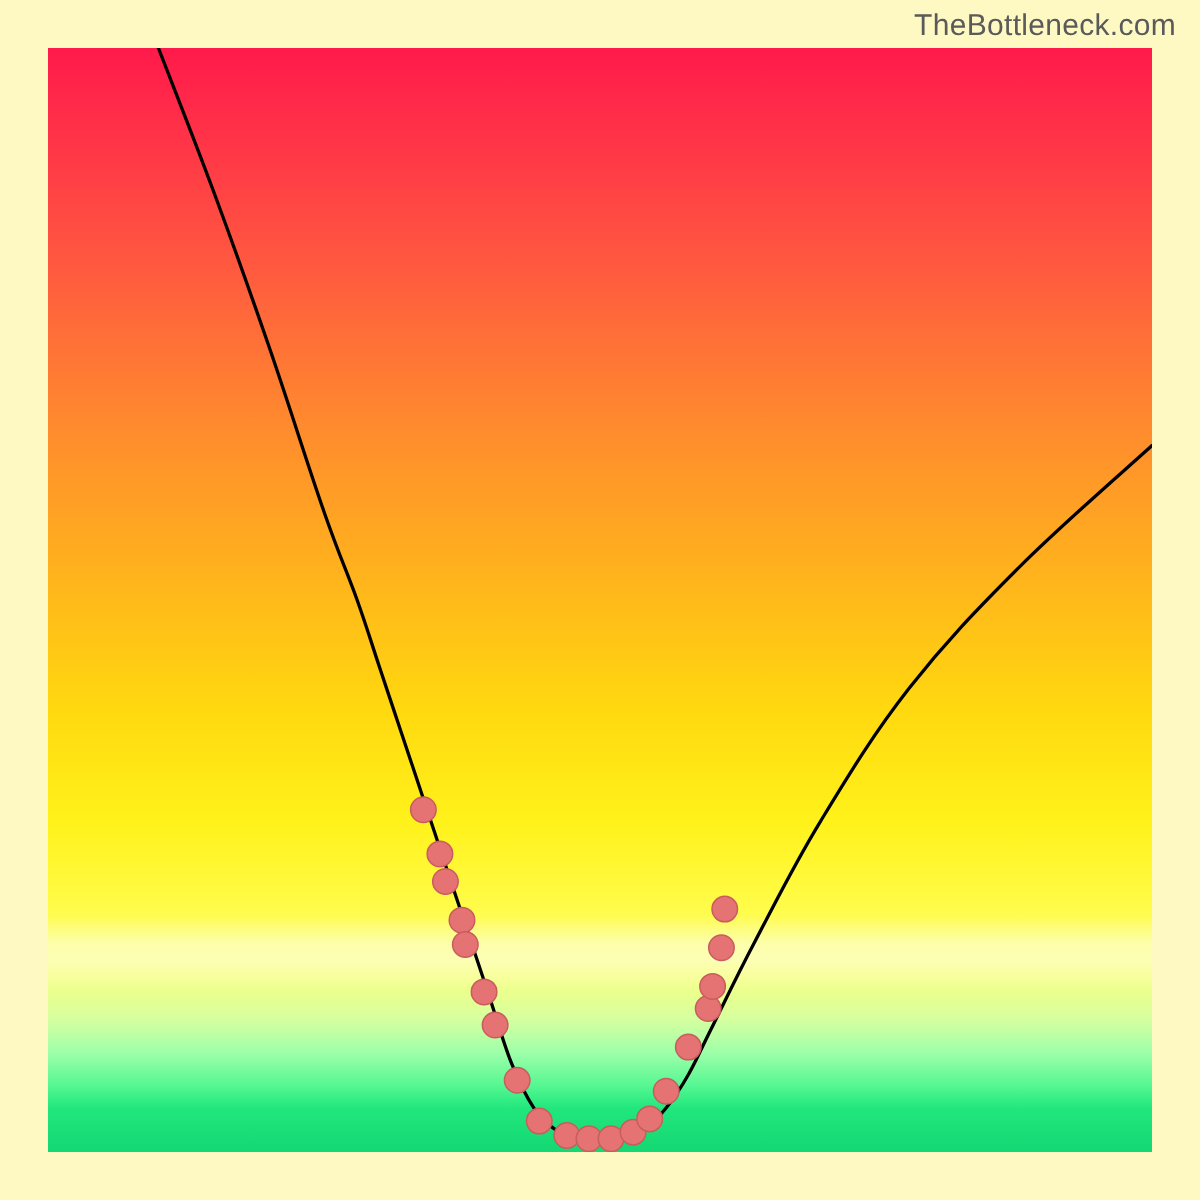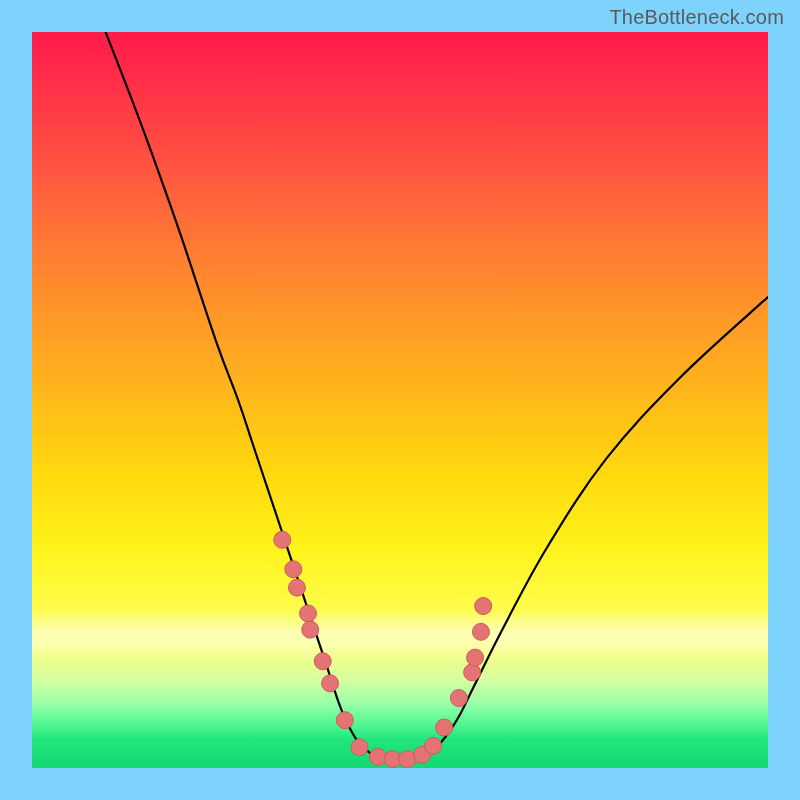--- a/index.html
+++ b/index.html
@@ -8,21 +8,21 @@
     width: 800px;
     height: 800px;
     overflow: hidden;
     background: #000;
     font-family: Arial, Helvetica, sans-serif;
   }
   .frame {
     position: relative;
     width: 800px;
     height: 800px;
-    background: #7dd3fc;
+    background: #fef9c3;
   }
   .plot-area {
     position: absolute;
     left: 32px;
     top: 32px;
     width: 736px;
     height: 736px;
     
     background: linear-gradient(
       to bottom,

